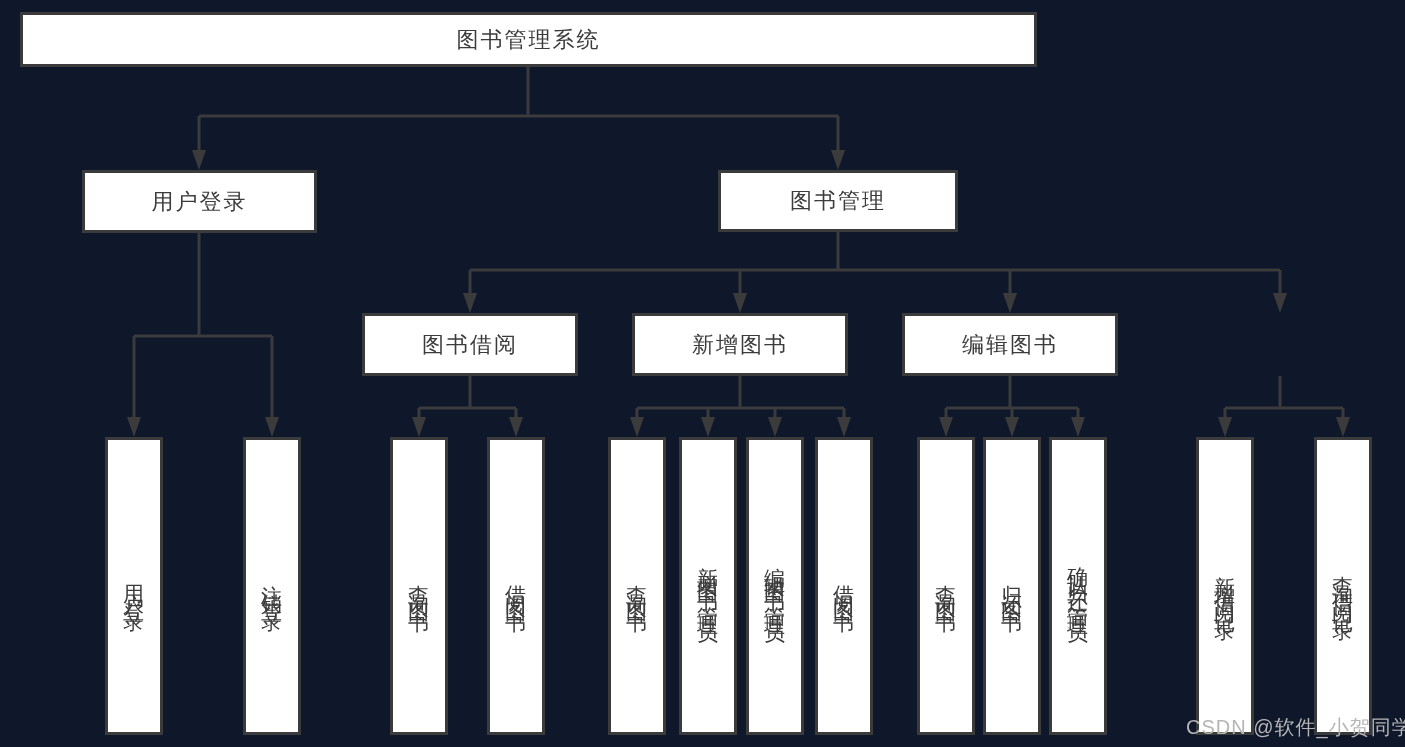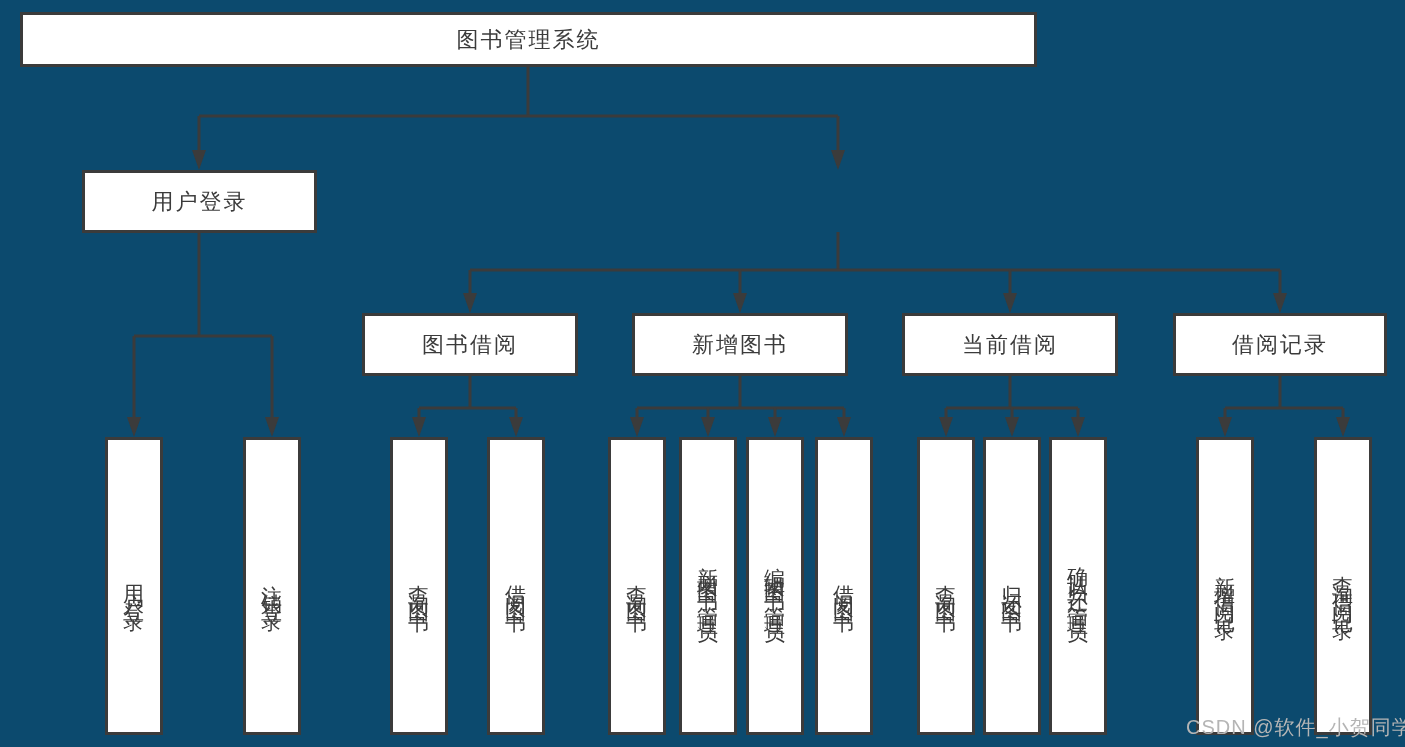--- a/index.html
+++ b/index.html
@@ -6,21 +6,21 @@
   html, body { background: #ffffff; }
   body {
     width: 1405px; height: 747px;
     font-family: "Liberation Sans", sans-serif;
     color: #3b3b3b;
     overflow: hidden;
   }
   .stage {
     position: relative;
     width: 1405px; height: 747px;
-    background: #0c4a6e;
+    background: #0f172a;
   }
   svg.wires {
     position: absolute; left: 0; top: 0;
     width: 1405px; height: 747px;
   }
   .node {
     position: absolute;
     background: #ffffff;
     border: 3px solid #3b3b3b;
     display: flex;
@@ -123,32 +123,32 @@
     </g>
   </svg>
 
   <div class="node hnode" style="left:20px;top:12px;width:1017px;height:55px">
     <span>图书管理系统</span>
   </div>
 
   <div class="node hnode" style="left:82px;top:170px;width:235px;height:63px">
     <span>用户登录</span>
   </div>
+  <div class="node hnode" style="left:718px;top:170px;width:240px;height:62px">
+    <span>图书管理</span>
+  </div>
 
   <div class="node hnode" style="left:362px;top:313px;width:216px;height:63px">
     <span>图书借阅</span>
   </div>
   <div class="node hnode" style="left:632px;top:313px;width:216px;height:63px">
     <span>新增图书</span>
   </div>
   <div class="node hnode" style="left:902px;top:313px;width:216px;height:63px">
-    <span>当前借阅</span>
-  </div>
-  <div class="node hnode" style="left:1173px;top:313px;width:214px;height:63px">
-    <span>借阅记录</span>
+    <span>编辑图书</span>
   </div>
 
   <div class="node vnode" style="left:105px;top:437px">
     <span>用户登录</span>
   </div>
   <div class="node vnode" style="left:243px;top:437px">
     <span>注销登录</span>
   </div>
 
   <div class="node vnode" style="left:390px;top:437px">

